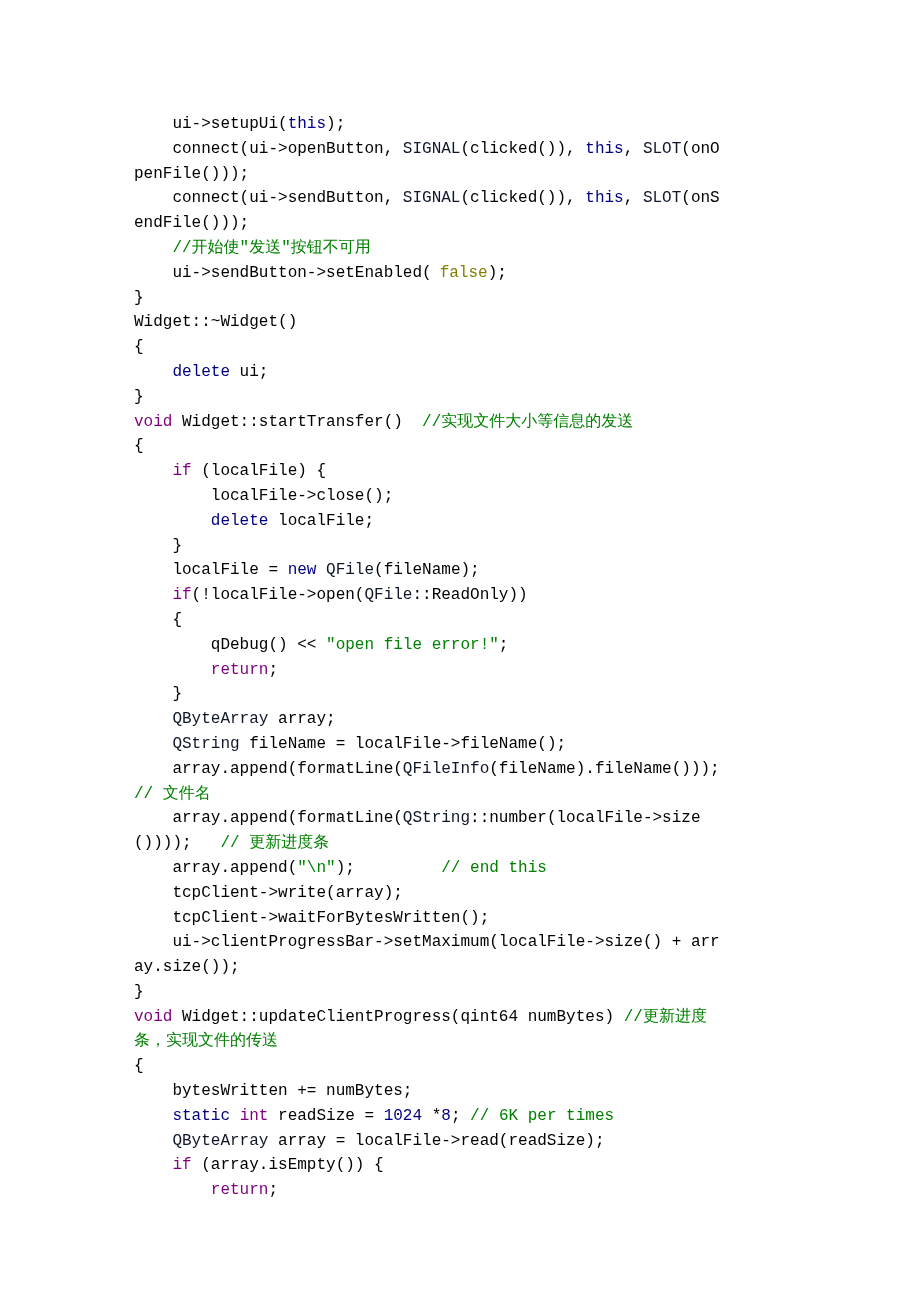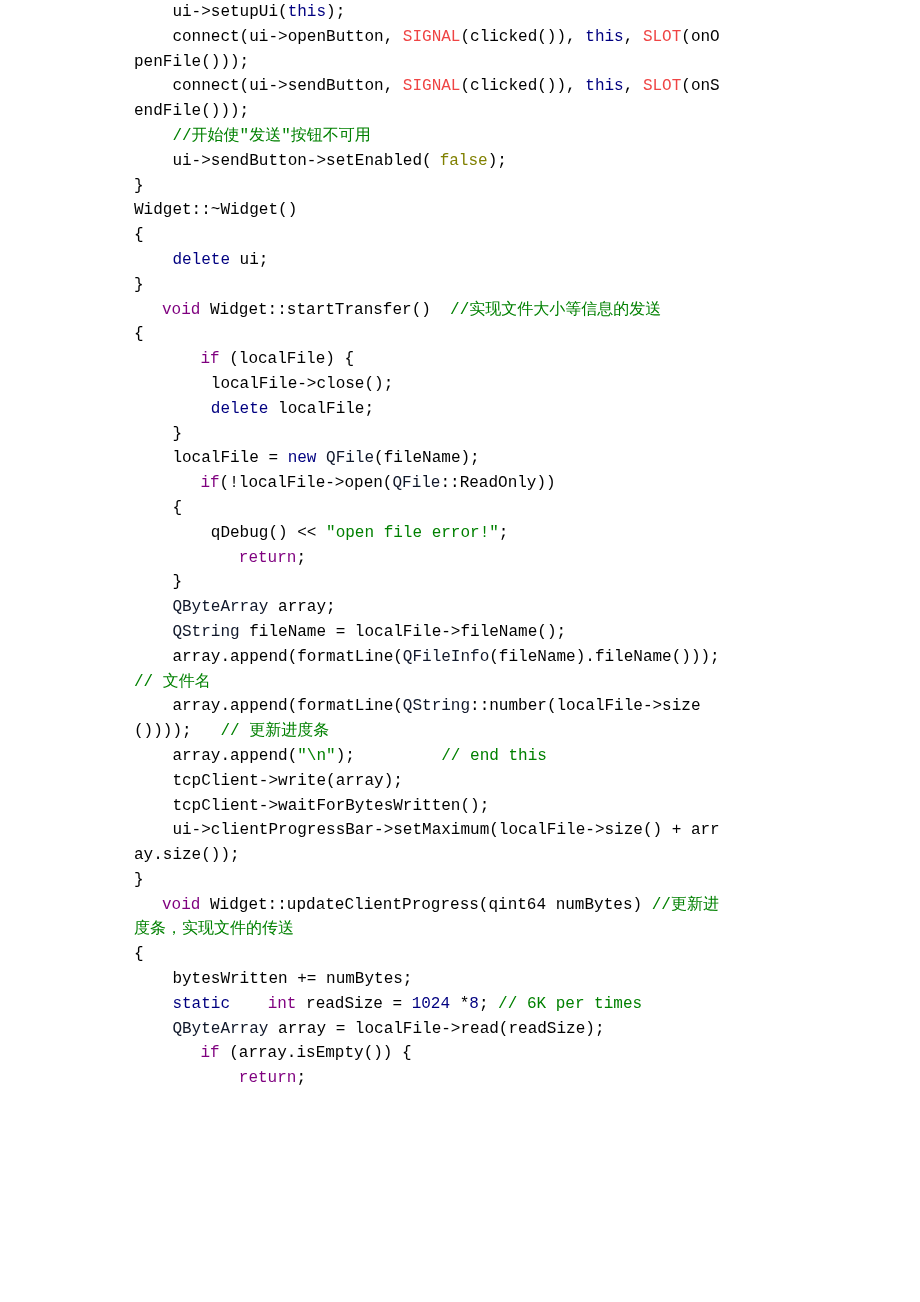--- a/index.html
+++ b/index.html
@@ -7,37 +7,38 @@
     padding: 0;
     background: #ffffff;
     font-family: "NSimSun", "SimSun", "FangSong", "Courier New", monospace;
     font-size: 16px;
     line-height: 1.55;
     color: #000000;
   }
   .page {
     width: 848px;
     min-height: 1302px;
+    padding-top: 112px;
     padding-left: 134px;
     padding-right: 120px;
     box-sizing: border-box;
   }
   pre.code {
     margin: 0;
     padding: 0;
     font-family: inherit;
     font-size: inherit;
     line-height: inherit;
     white-space: pre-wrap;
     word-break: break-all;
   }
-  .kw { color: #7f007f; margin-left: 28px; }     
+  .kw { color: #7f007f; }     
   .kw2 { color: #000080; }    
   .ty { color: #0f172a; }
-  .mc { color: #ef4444; }     
+  .mc { color: #0f172a; }     
   .str { color: #008000; }    
   .cm { color: #008000; }     
   .num { color: #000080; text-align: right; }    
   .lit { color: #808000; margin-left: 8px; }    
 </style>
 </head>
 <body>
 
 <div class="page">
   <pre class="code" id="code-block">    ui-&gt;setupUi(<span class="kw2">this</span>);

